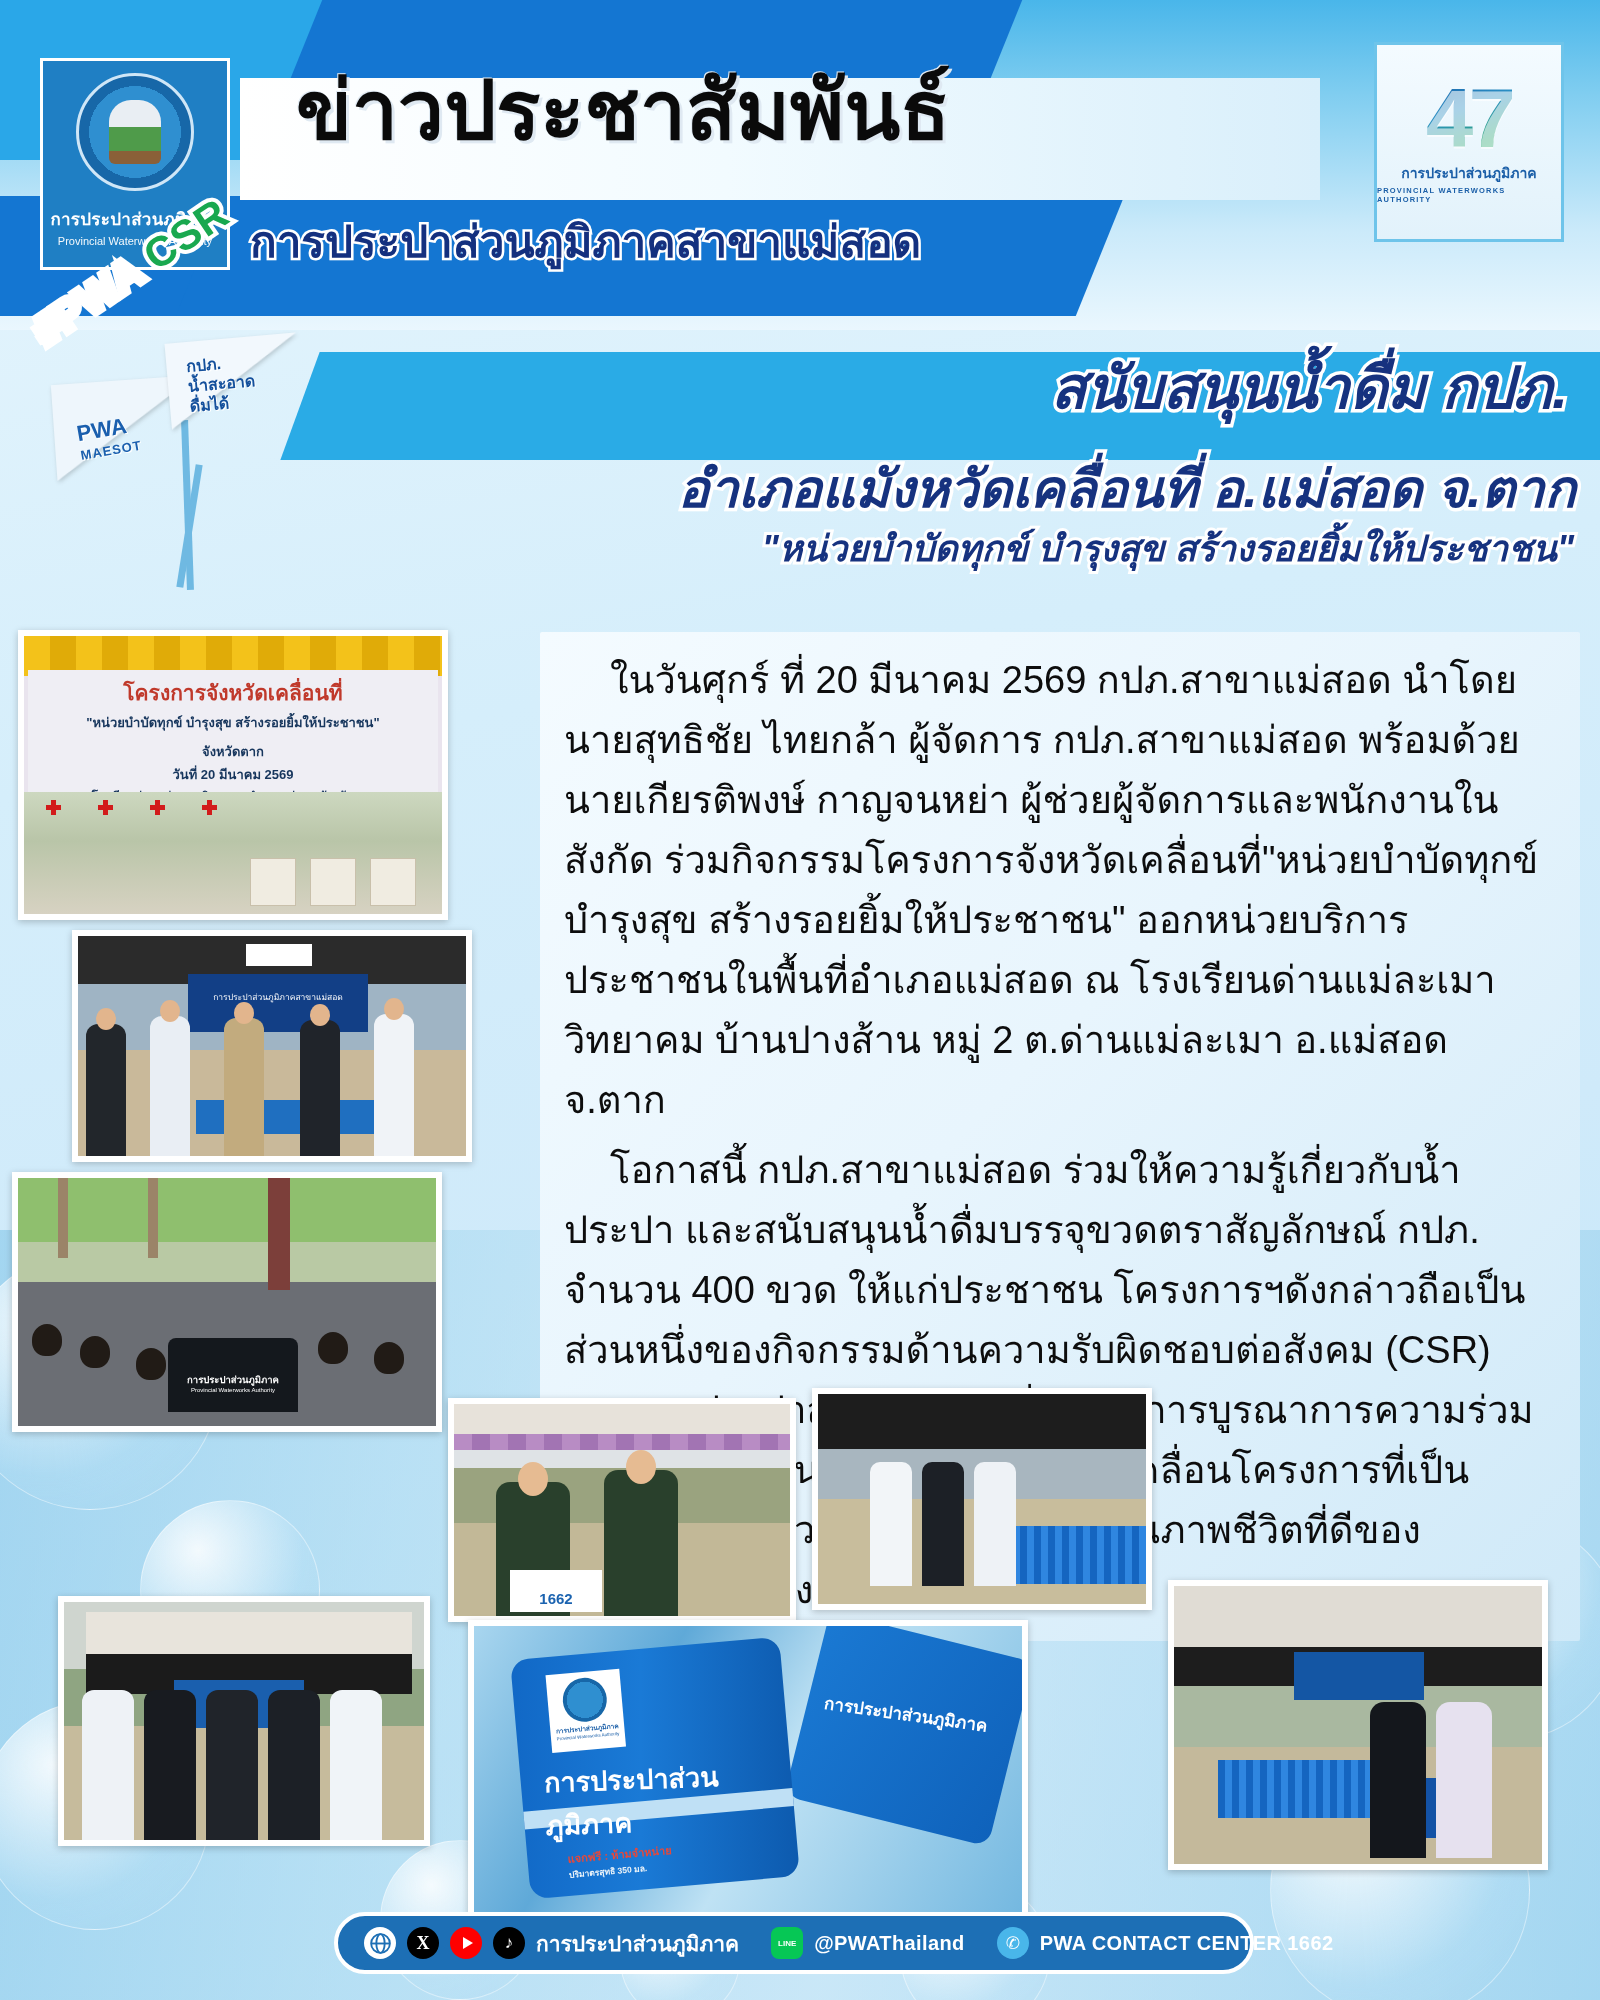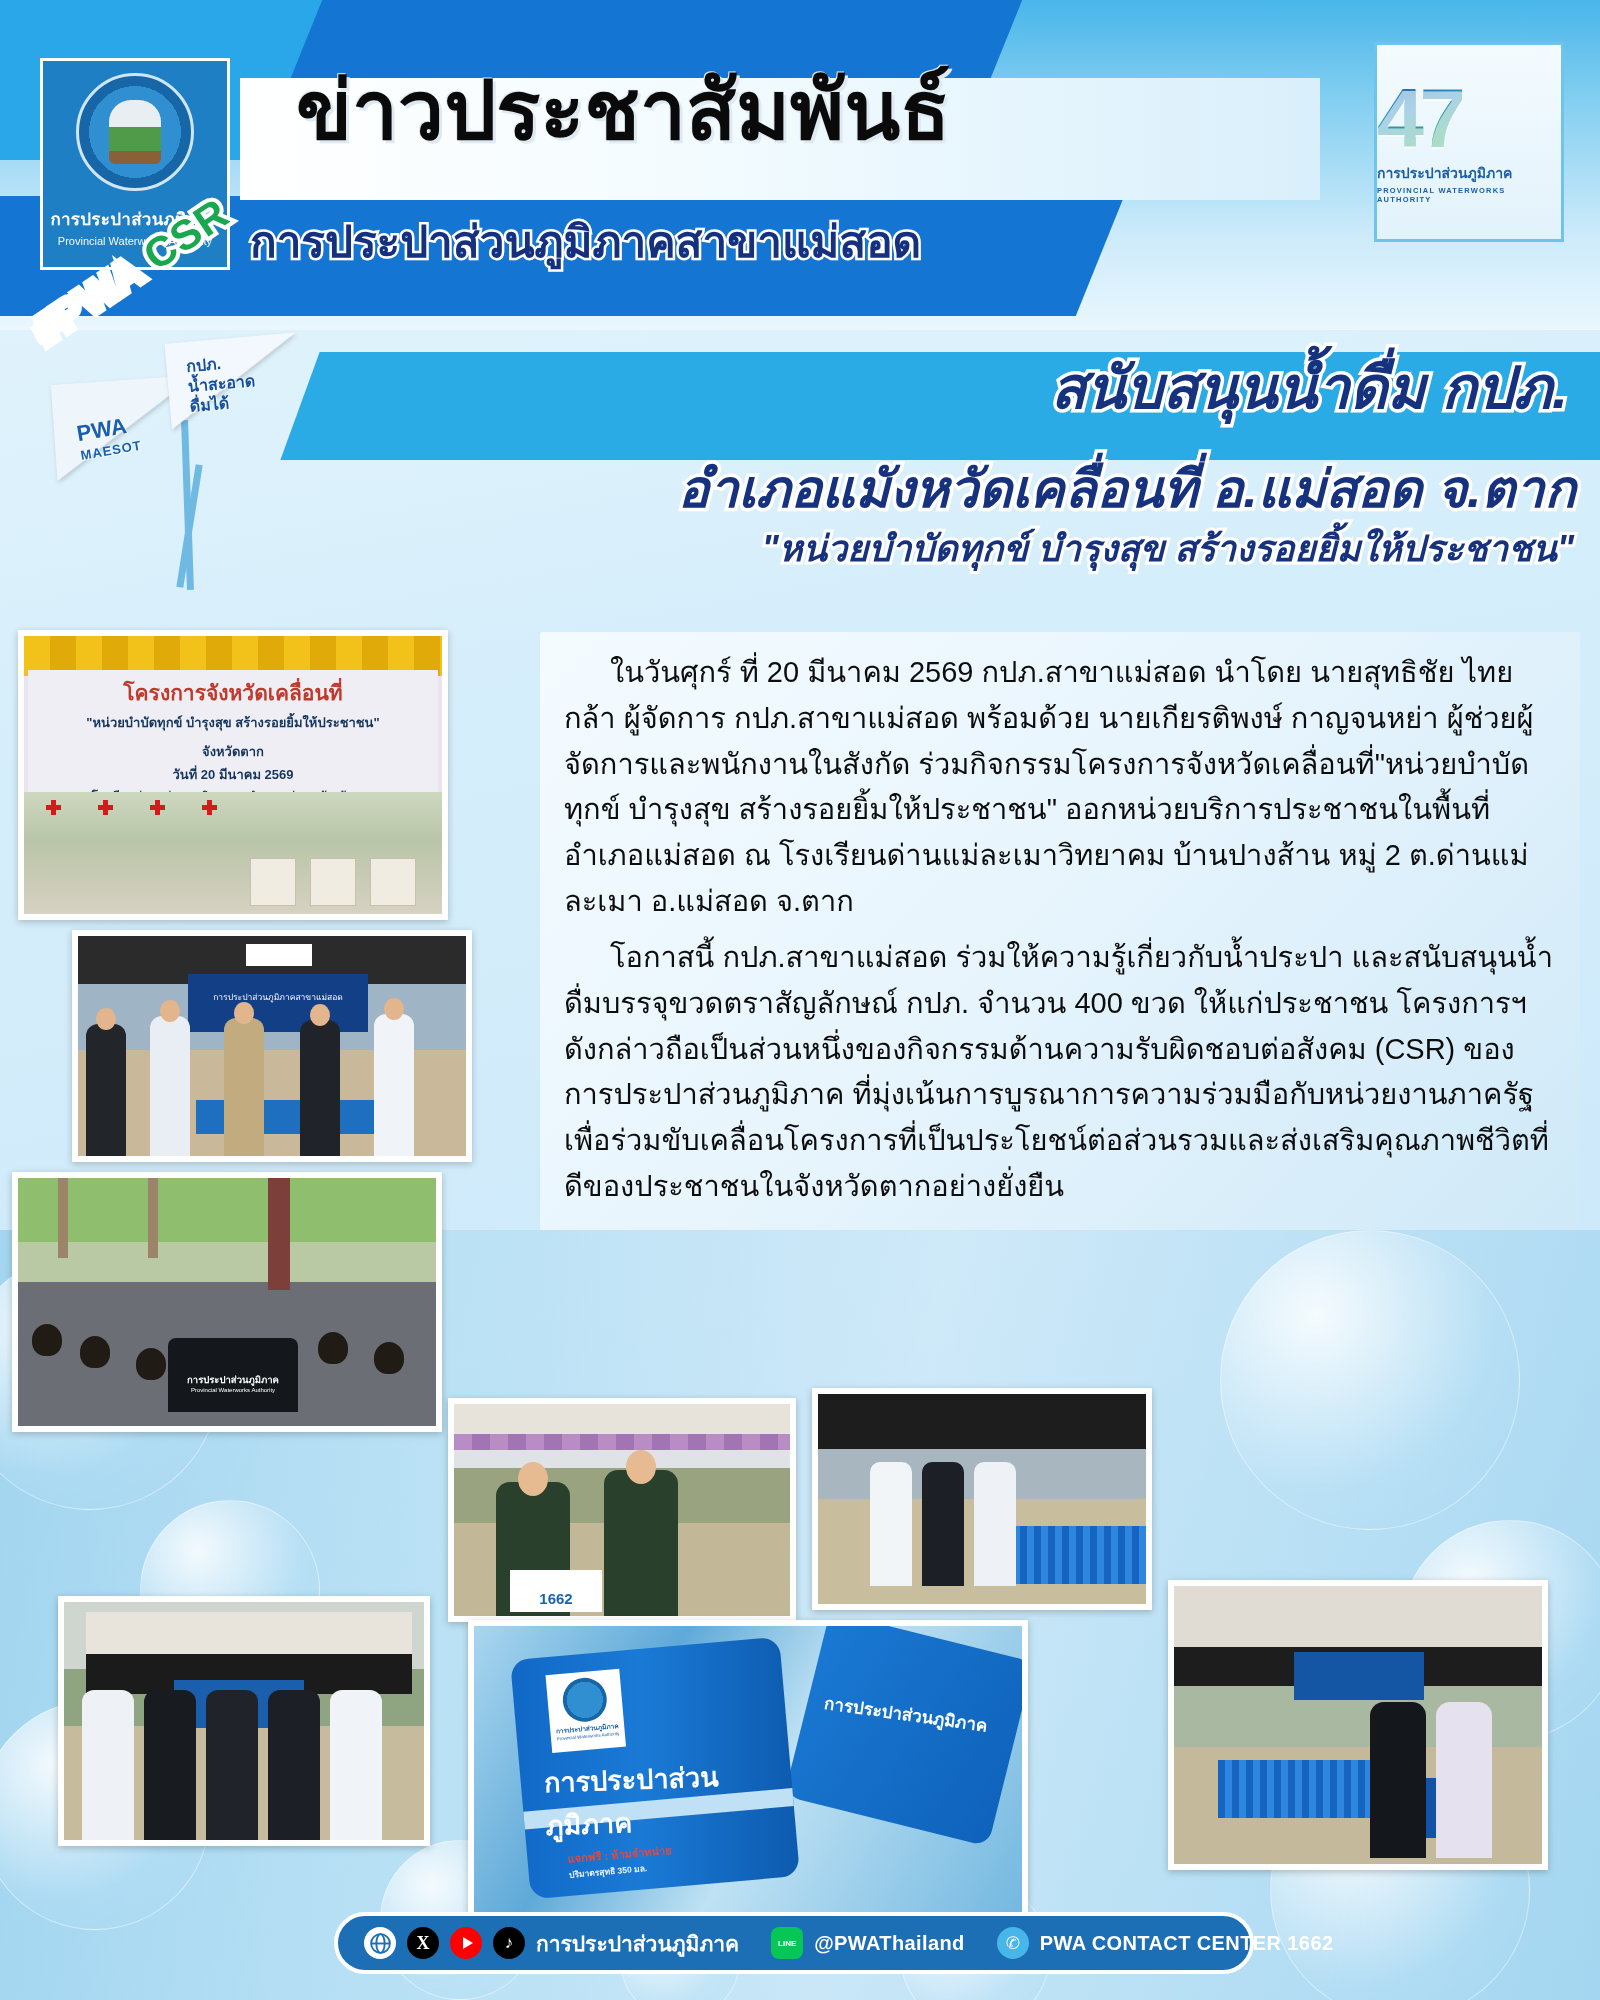--- a/index.html
+++ b/index.html
@@ -48,21 +48,21 @@
   .logo-seal::after { content:""; position:absolute; left:50%; top:50%; transform:translate(-50%,-50%);
     width:52px; height:64px;
     background:linear-gradient(180deg,#e9eef3 0 42%, #4f9b4a 42% 80%, #8a6038 80% 100%);
     border-radius:22px 22px 6px 6px; }
   .logo-th { color:#fff; font-size:17px; font-weight:bold; margin-top:14px; letter-spacing:.3px; }
   .logo-en { color:#fff; font-size:11px; margin-top:3px; opacity:.95; }
 
   
   .anniv { position:absolute; z-index:6; right:36px; top:42px; width:190px; height:200px;
     background:linear-gradient(180deg,#f4fbff,#e2f2fb); border:3px solid #6ec4ea;
-    display:flex; flex-direction:column; align-items:flex-start; justify-content:center; }
+    display:flex; flex-direction:column; align-items:center; justify-content:center; }
   .anniv .num { font-size:84px; font-weight:bold; line-height:.92; letter-spacing:-4px;
     background:linear-gradient(160deg,#1b5fa8 0%,#2a8fc4 38%,#2fa777 75%,#3fbd72 100%);
     -webkit-background-clip:text; background-clip:text; color:transparent;
     text-shadow:0 2px 0 rgba(255,255,255,.6); }
   .anniv .th { font-size:14px; font-weight:bold; color:#1b5fa8; margin-top:4px; }
   .anniv .en { font-size:7.5px; font-weight:bold; color:#1b5fa8; letter-spacing:1.2px; margin-top:2px; }
 
   .hdr-title { position:absolute; z-index:7; left:296px; top:70px; width:1000px;
     font-size:82px; font-weight:bold; color:#0a0a0a; line-height:1;
     text-shadow:3px 3px 0 #dfe9f2, -1px -1px 0 #dfe9f2; }
@@ -109,21 +109,21 @@
   .hashtag { position:absolute; z-index:9; left:18px; top:248px; transform:rotate(-34deg);
     font-size:42px; font-weight:bold; letter-spacing:1px;
     -webkit-text-stroke:8px #ffffff; paint-order:stroke fill; }
   .hashtag .pwa { color:#ffffff; -webkit-text-stroke:8px #ffffff; }
   .hashtag .csr { color:#19a84f; }
 
   
   .body-panel { position:absolute; z-index:8; left:540px; top:632px; width:1040px;
     background:linear-gradient(135deg,#f4fbff 0%,#e8f5fd 45%,#cfe9f8 100%);
     padding:18px 22px 20px 24px; border-radius:2px; }
-  .body-panel p { font-size:29px; line-height:1.58; color:#0d0d0d; text-indent:46px; }
+  .body-panel p { font-size:38px; line-height:1.58; color:#0d0d0d; text-indent:46px; }
   .body-panel p + p { margin-top:10px; }
 
   
   .ph { position:absolute; background:#fff; padding:6px; box-shadow:0 2px 7px rgba(0,0,0,.22); overflow:hidden; }
   .ph .inner { width:100%; height:100%; position:relative; overflow:hidden; }
 
   
   .p1 { z-index:9; left:18px; top:630px; width:430px; height:290px; }
   .p1 .sky { position:absolute; inset:0; background:linear-gradient(180deg,#e9e4ee 0 62%, #d9d2c6 62% 100%); }
   .p1 .drape { position:absolute; left:0; right:0; top:0; height:40px;

